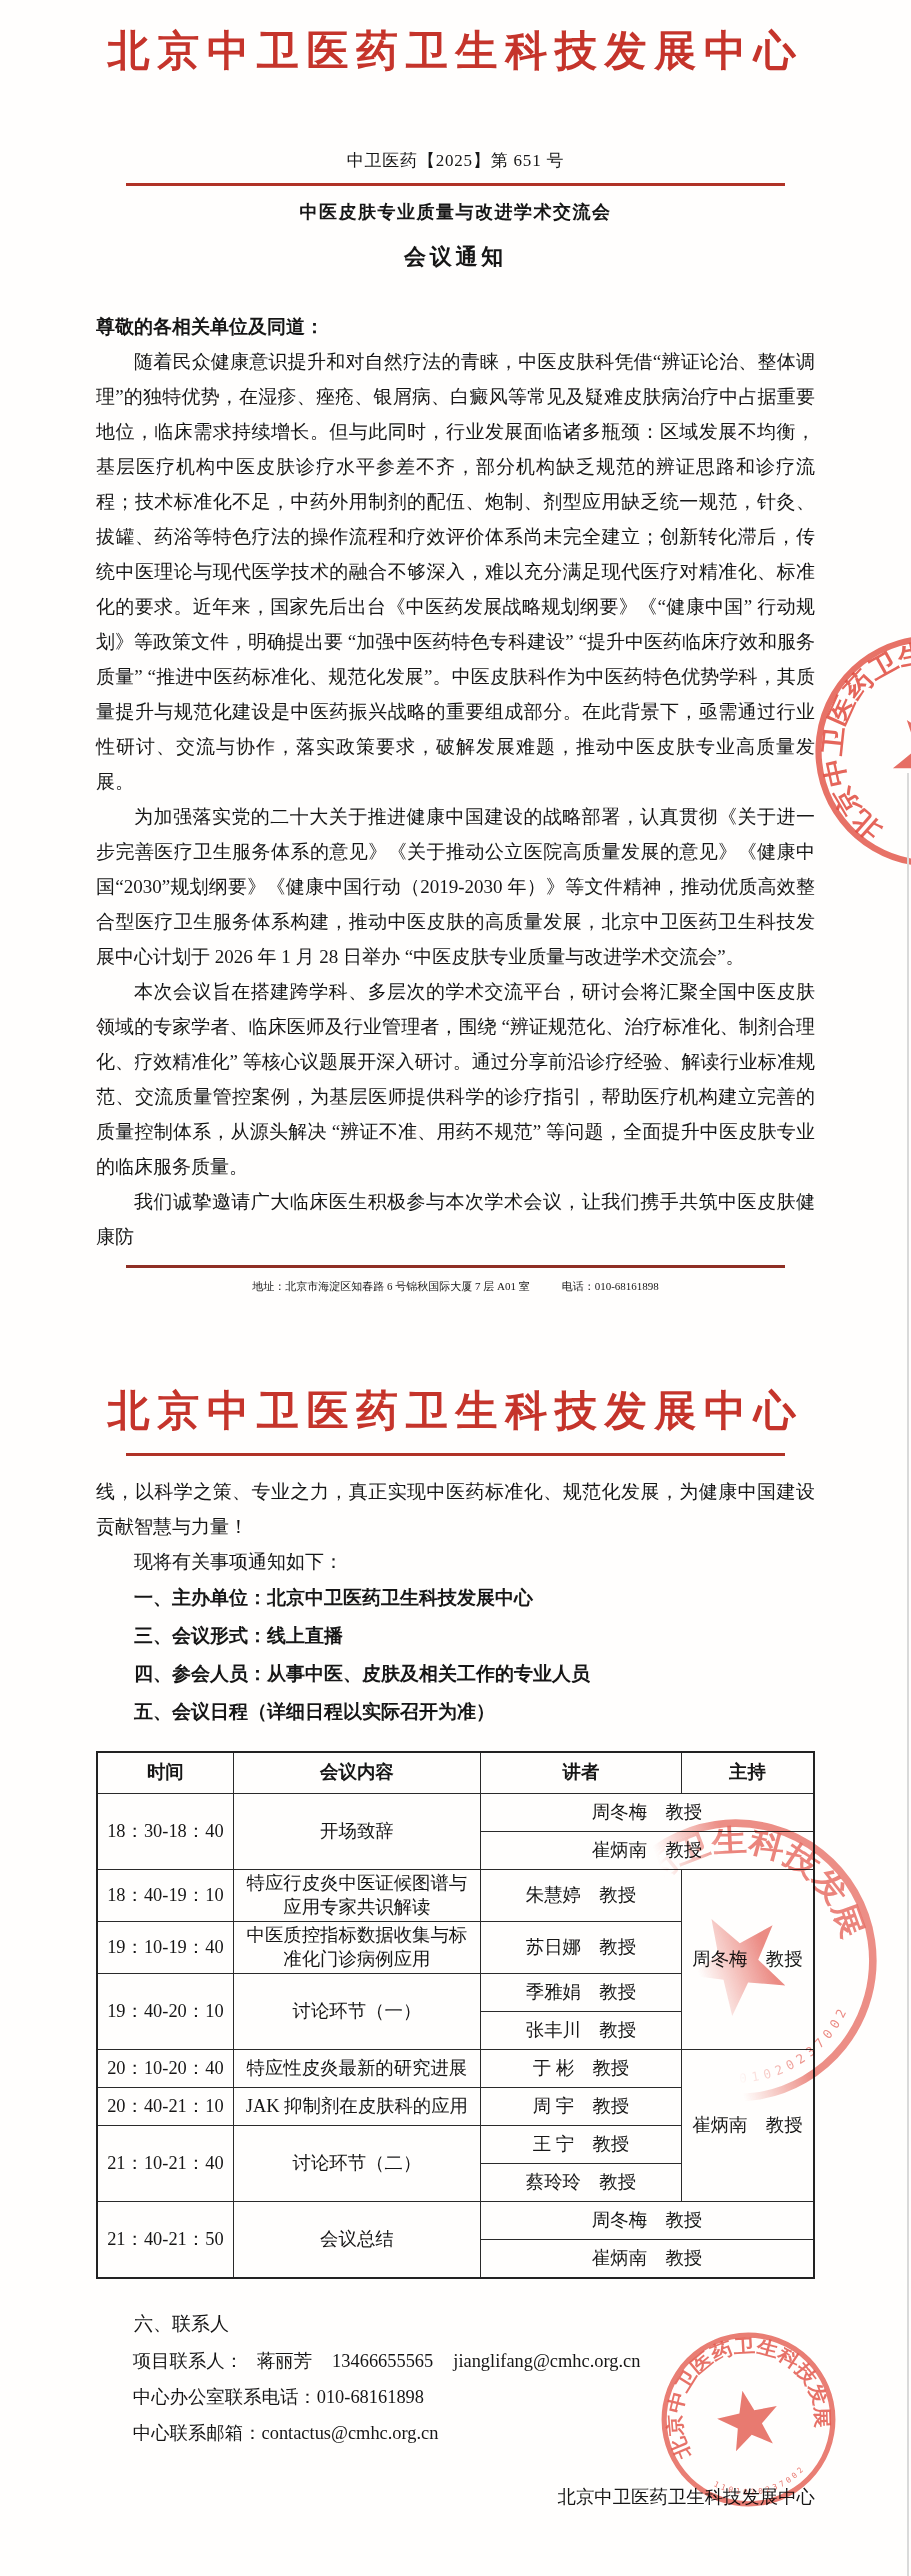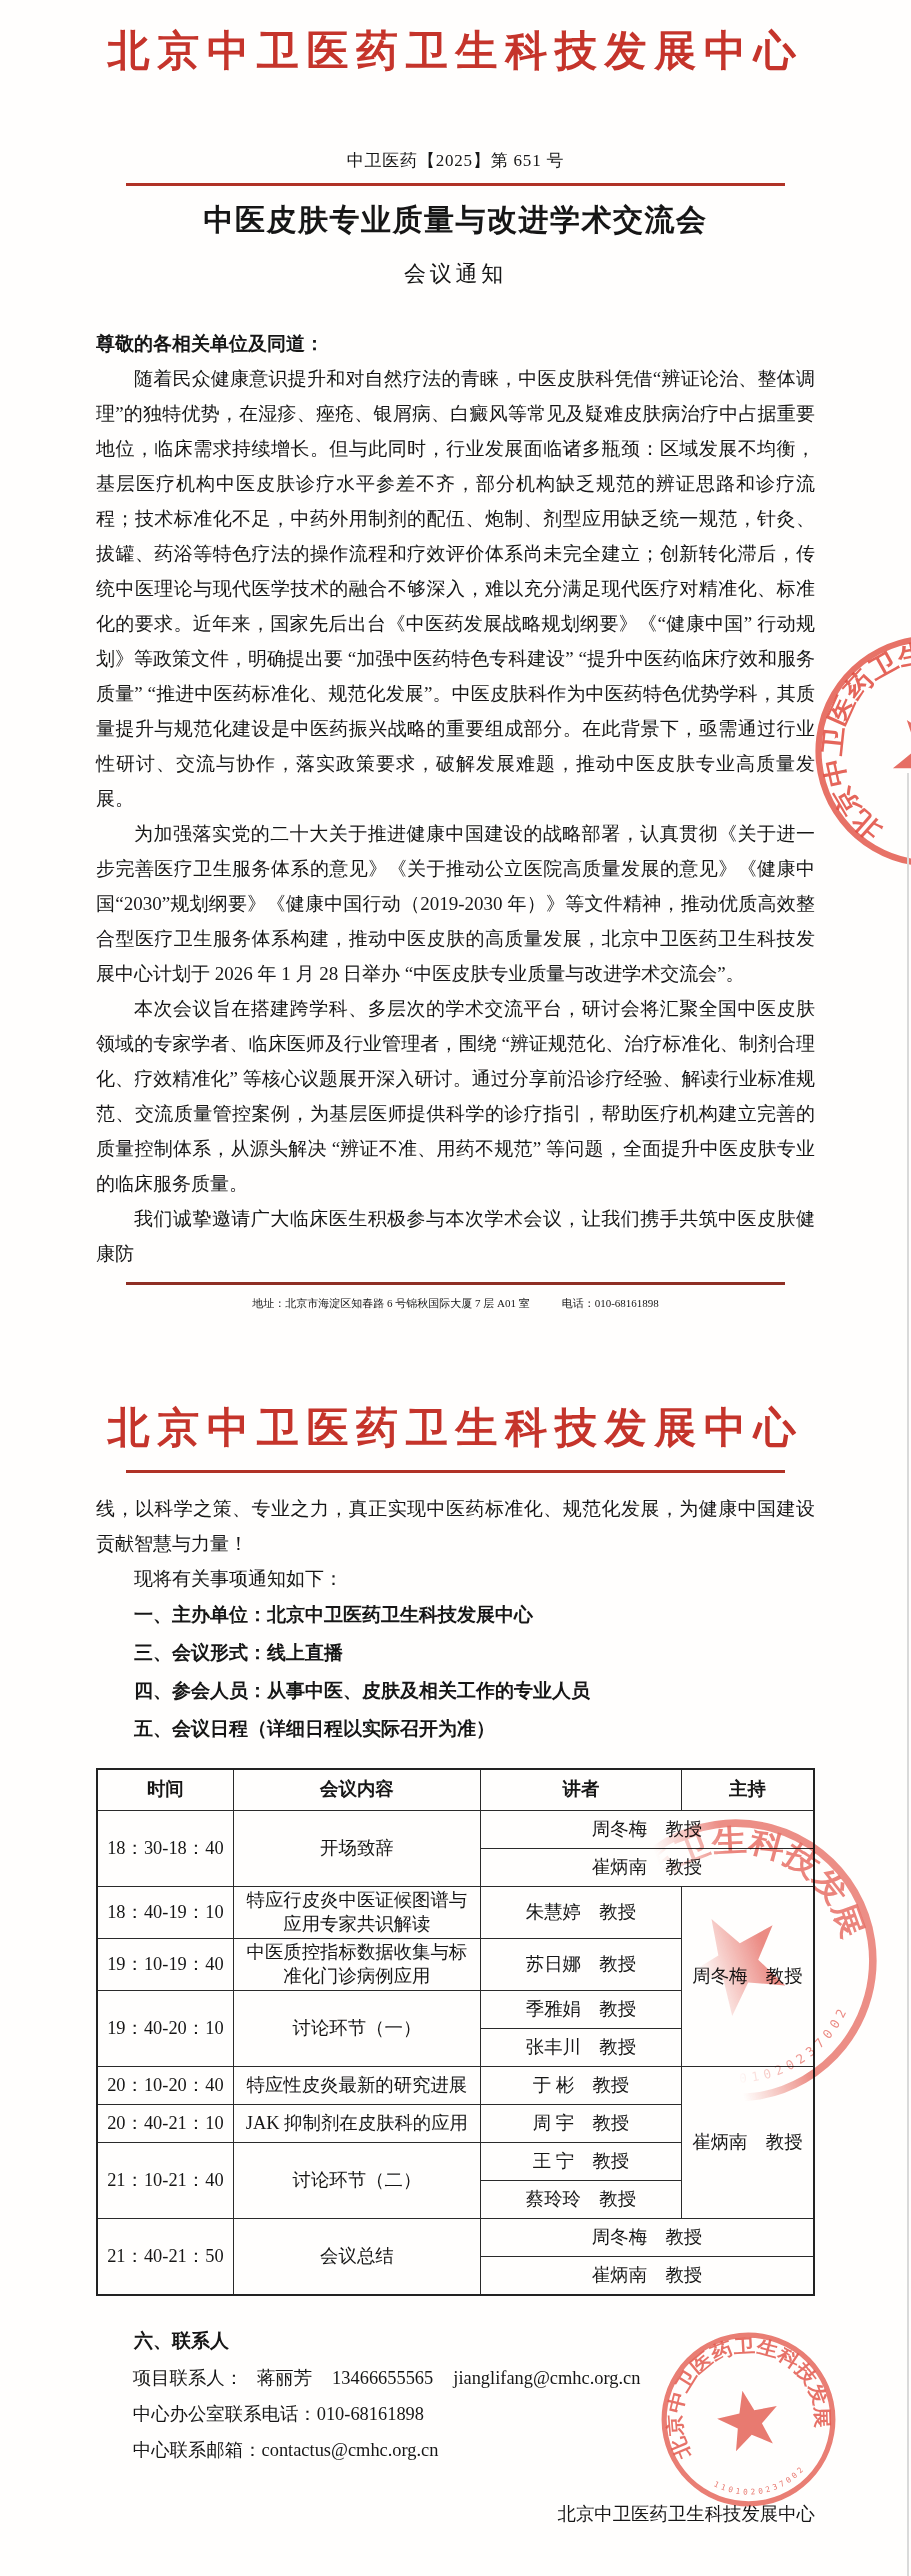--- a/index.html
+++ b/index.html
@@ -40,29 +40,29 @@
   .rule{
     height:3.1px;
     background:var(--rule-red);
     width:659px;
     margin:10.7px auto 0 auto;
   }
   .rule.dark{background:var(--rule-dark);height:3.8px;}
   .meeting-title{
     margin:13.8px 0 0 0;
     text-align:center;
-    font-size:30px;
+    font-size:18px;
     font-weight:bold;
     letter-spacing:1.5px;
   }
   .notice-title{
     margin:18.4px 0 0 0;
     text-align:center;
     font-size:22px;
-    font-weight:normal;
+    font-weight:bold;
     letter-spacing:3.8px;
   }
   .body-text{font-size:19px;line-height:35px;text-align:justify;}
   .page1-body{margin-top:37px;}
   .salutation{margin:0;font-weight:bold;}
   .para{margin:0;text-indent:2em;}
   .para.no-indent{text-indent:0;}
   .footer-line{
     text-align:center;
     font-size:11px;
@@ -93,21 +93,21 @@
   }
   table.agenda{border:2.3px solid #222;}
   table.agenda th{font-weight:bold;height:37px;}
   tr.h44 td{height:34px;}
   tr.h60 td{height:46px;}
 
   .section-title{
     margin:26px 0 0 0;
     text-indent:2em;
     font-size:19px;
-    font-weight:bold;
+    font-weight:normal;
     line-height:38px;
   }
   .contact-line{margin:0;text-indent:2em;font-size:18.4px;line-height:36px;}
   .contact-line .sp{margin-left:13.8px;}
   .contact-line .sp2{margin-left:20px;font-family:"Liberation Serif","DejaVu Serif",serif;}
 
   .signature{margin-top:29px;text-align:right;font-size:18.4px;}
   .signature-org{margin:0;line-height:34px;}
 
   

